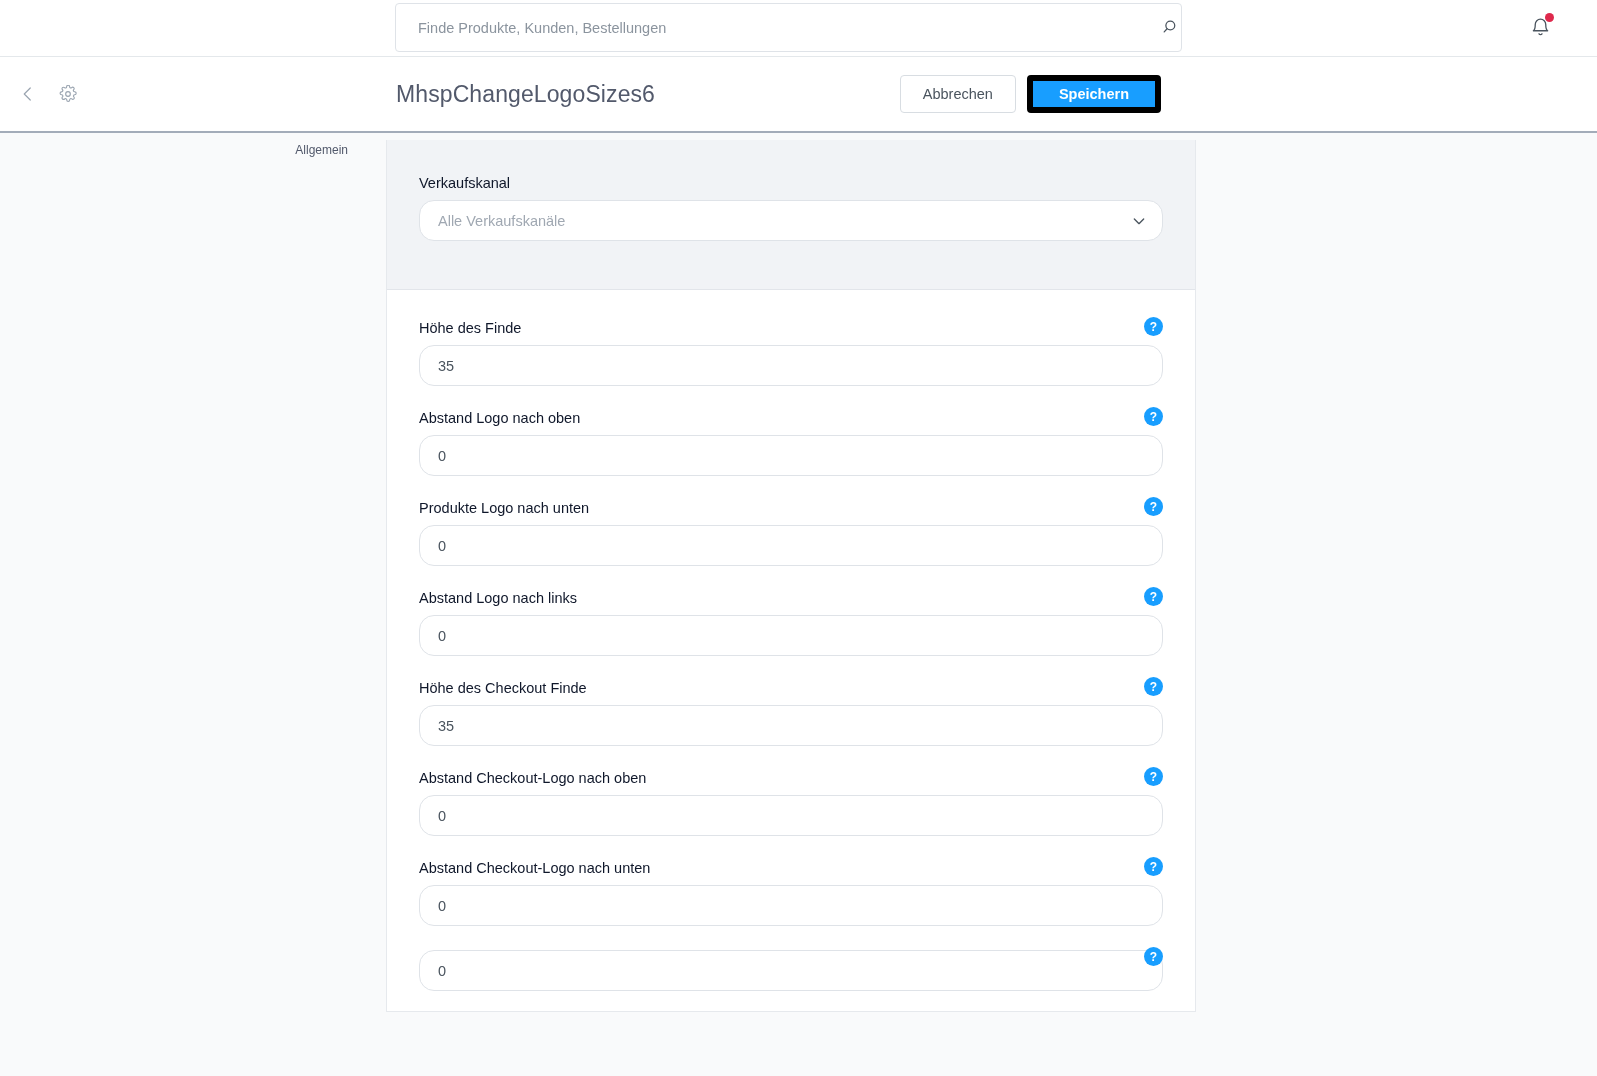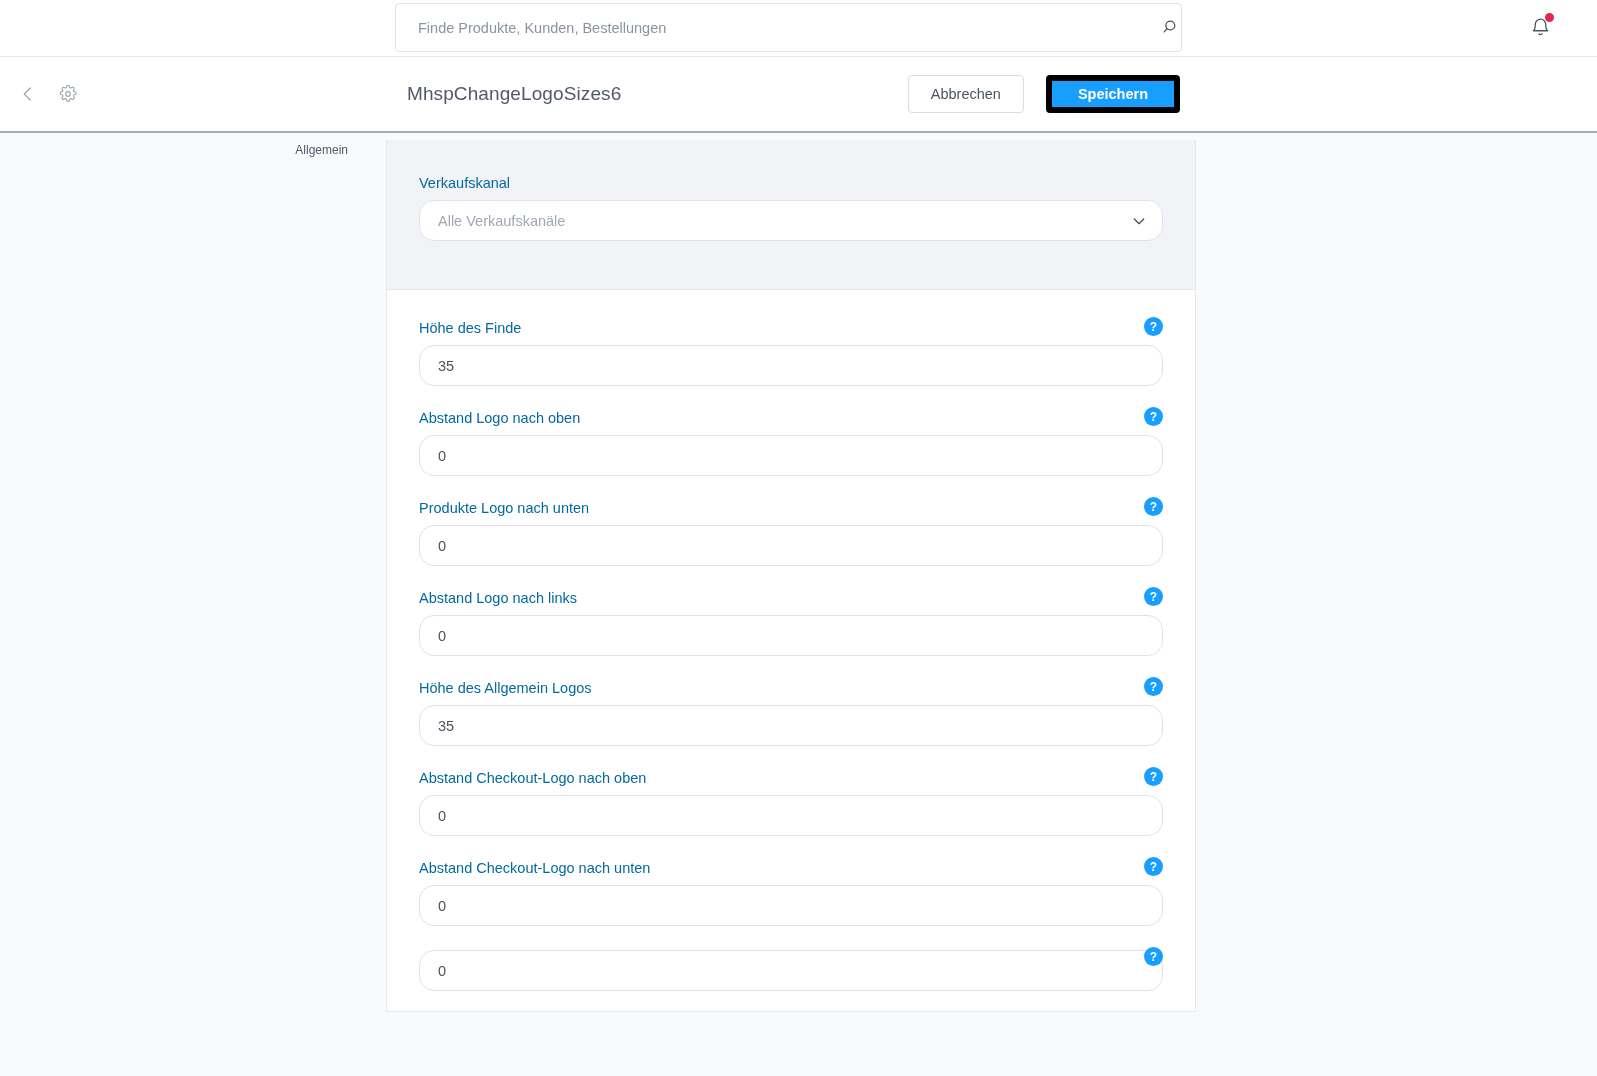--- a/index.html
+++ b/index.html
@@ -84,31 +84,30 @@
   .icon-btn {
     width: 28px; height: 28px;
     display: flex; align-items: center; justify-content: center;
     color: #9aa4b0;
     cursor: pointer;
     background: transparent; border: 0; padding: 0;
   }
   .page-title {
     position: absolute;
     left: 396px;
-    font-size: 19px;
+    font-size: 23px;
     color: #52596b;
     font-weight: 400;
     letter-spacing: .1px;
-    margin-left: 11px;
   }
   .actions {
     position: absolute;
-    right: 417px;
-    display: flex;
-    gap: 22px;
+    right: 436px;
+    display: flex;
+    gap: 11px;
     align-items: flex-start;
   }
   .btn {
     font-family: inherit;
     font-size: 14.5px;
     border-radius: 4px;
     cursor: pointer;
     height: 38px;
     padding: 0 22px;
     line-height: 1;
@@ -159,21 +158,21 @@
   .card-body {
     background: #ffffff;
     padding: 30px 32px 20px 32px;
   }
 
   .field { margin-bottom: 24px; position: relative; }
   .field:last-child { margin-bottom: 0; }
   .field-label {
     display: block;
     font-size: 14.5px;
-    color: #0369a1;
+    color: #0f172a;
     margin-bottom: 9px;
   }
   .control {
     width: 100%;
     height: 41px;
     border: 1px solid #dfe3e8;
     border-radius: 15px;
     background: #ffffff;
     font-family: inherit;
     font-size: 14.5px;
@@ -295,21 +294,21 @@
         <input class="control" type="text" value="0" style="">
       </div>
 
       <div class="field">
         <label class="field-label">Abstand Logo nach links</label>
         <span class="help-icon">?</span>
         <input class="control" type="text" value="0" style="">
       </div>
 
       <div class="field">
-        <label class="field-label">Höhe des Allgemein Logos</label>
+        <label class="field-label">Höhe des Checkout Finde</label>
         <span class="help-icon">?</span>
         <input class="control" type="text" value="35" style="">
       </div>
 
       <div class="field">
         <label class="field-label">Abstand Checkout-Logo nach oben</label>
         <span class="help-icon">?</span>
         <input class="control" type="text" value="0" style="">
       </div>
 

